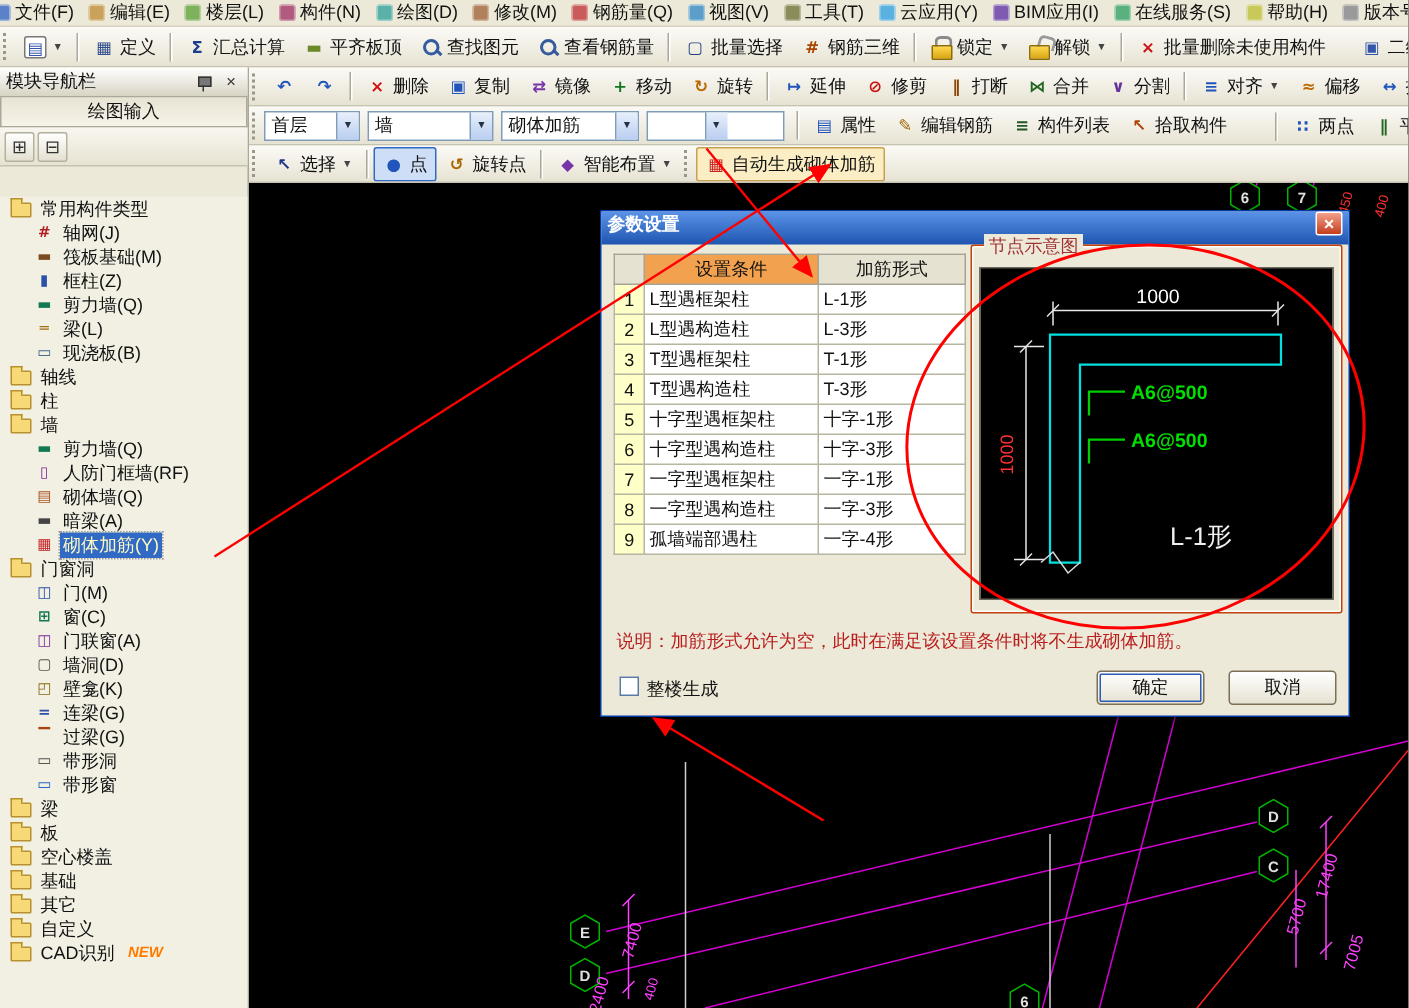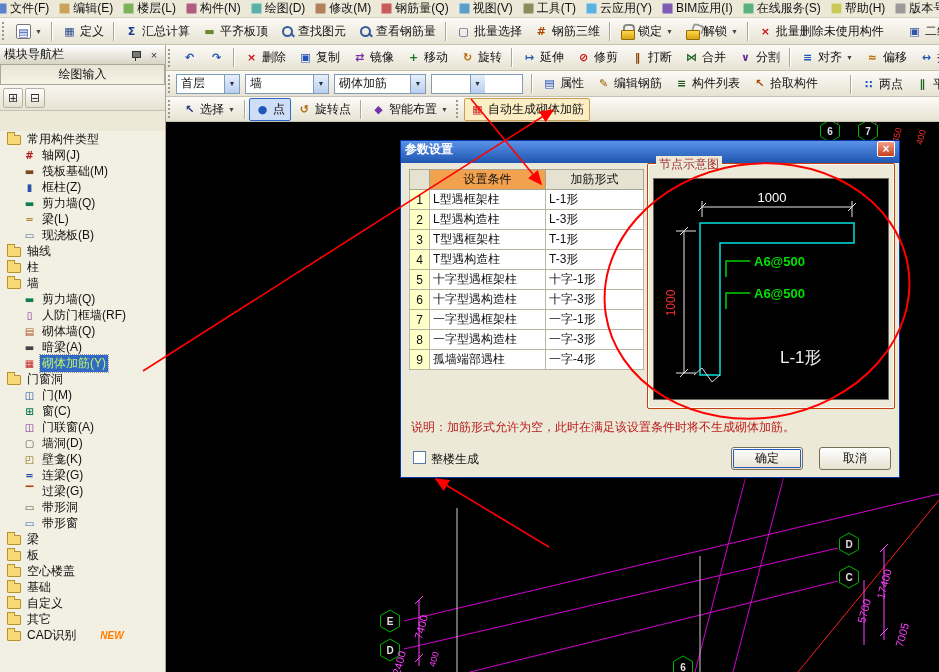--- a/index.html
+++ b/index.html
@@ -46,25 +46,25 @@
 .pinico::before{content:"";position:absolute;left:2px;top:2px;width:7px;height:5px;background:#777;border:1px solid #333}
 .pinico::after{content:"";position:absolute;left:5px;top:8px;width:1px;height:4px;background:#333}
 .sb-btn{height:20px;border:1px solid #aca899;border-top:none;background:linear-gradient(#fefefe,#ddd9c8);display:flex;align-items:center;justify-content:center;cursor:default}
 .sb-btn.active{background:linear-gradient(#e8e4d4,#f6f3e8)}
 .sb-minibar{height:26px;border-bottom:1px solid #c6c2b2;display:flex;align-items:center;gap:2px;padding:0 3px;background:linear-gradient(#f8f6ef,#e7e3d3)}
 .mini-btn{width:20px;height:20px;border:1px solid #b5b19f;border-radius:2px;background:linear-gradient(#fff,#e4e0d0);display:flex;align-items:center;justify-content:center;font-size:12px;color:#333}
 #tree{position:absolute;left:0;top:86px;width:165px;bottom:0;background:#f2efe3;overflow:hidden}
 .titem{height:16px;display:flex;align-items:center;gap:4px;padding-left:7px;white-space:nowrap;cursor:default}
 .titem.lvl1{padding-left:23px}
 .tlabel{padding:0 2px}
-.titem.sel .tlabel{background:#316ac5;color:#bef264;outline:1px dotted #999}
+.titem.sel .tlabel{background:#316ac5;color:#fef9c3;outline:1px dotted #999}
 .folder{width:14px;height:10px;background:#f7d978;border:1px solid #b8912f;border-radius:1px;position:relative;flex:none;margin-top:2px}
 .folder::before{content:"";position:absolute;left:-1px;top:-4px;width:6px;height:3px;background:#f7d978;border:1px solid #b8912f;border-bottom:none}
 .leaf{width:13px;height:13px;flex:none;font-size:10px;line-height:13px;text-align:center;font-weight:bold;font-family:"DejaVu Sans",sans-serif}
-.newbadge{color:#ff7800;font-size:10px;font-weight:bold;font-style:italic;margin-left:18px;text-shadow:0 0 1px #ffd}
+.newbadge{color:#ff7800;font-size:10px;font-weight:bold;font-style:italic;margin-left:3px;text-shadow:0 0 1px #ffd}
 
 
 #canvas{position:absolute;left:166px;top:122px;width:773px;height:550px;background:#000;overflow:hidden}
 
 
 #dialog{position:absolute;left:400px;top:140px;width:500px;height:338px;background:#ece9d8;border:1px solid #0039a5;box-shadow:2px 3px 8px rgba(0,0,0,.55);z-index:30}
 .dlg-title{position:absolute;left:0;top:0;right:0;height:22px;background:linear-gradient(#5a93e8,#1f55b0);display:flex;align-items:flex-start;padding:0 4px;color:#fff;font-weight:bold}
 .dlg-title .tt{flex:1}
 .dlg-close{width:18px;height:16px;background:linear-gradient(#f3a08a,#c43e1c);border:1px solid #fff;border-radius:2px;display:flex;align-items:center;justify-content:center;color:#fff;font-weight:bold;font-size:12px;line-height:1}
 #ptable{position:absolute;left:8px;top:28px;width:234px;border-collapse:collapse;background:#fff;table-layout:fixed}
@@ -360,25 +360,25 @@
         <div class="titem lvl0">
           <span class="folder"></span>
           <span class="tlabel">空心楼盖</span>
         </div>
         <div class="titem lvl0">
           <span class="folder"></span>
           <span class="tlabel">基础</span>
         </div>
         <div class="titem lvl0">
           <span class="folder"></span>
+          <span class="tlabel">其它</span>
+        </div>
+        <div class="titem lvl0">
+          <span class="folder"></span>
           <span class="tlabel">自定义</span>
-        </div>
-        <div class="titem lvl0">
-          <span class="folder"></span>
-          <span class="tlabel">其它</span>
         </div>
         <div class="titem lvl0">
           <span class="folder"></span>
           <span class="tlabel">CAD识别</span>
           <span class="newbadge">NEW</span>
         </div>
       </div>
   </div>
 
   <div id="tb2" class="toolbar">

